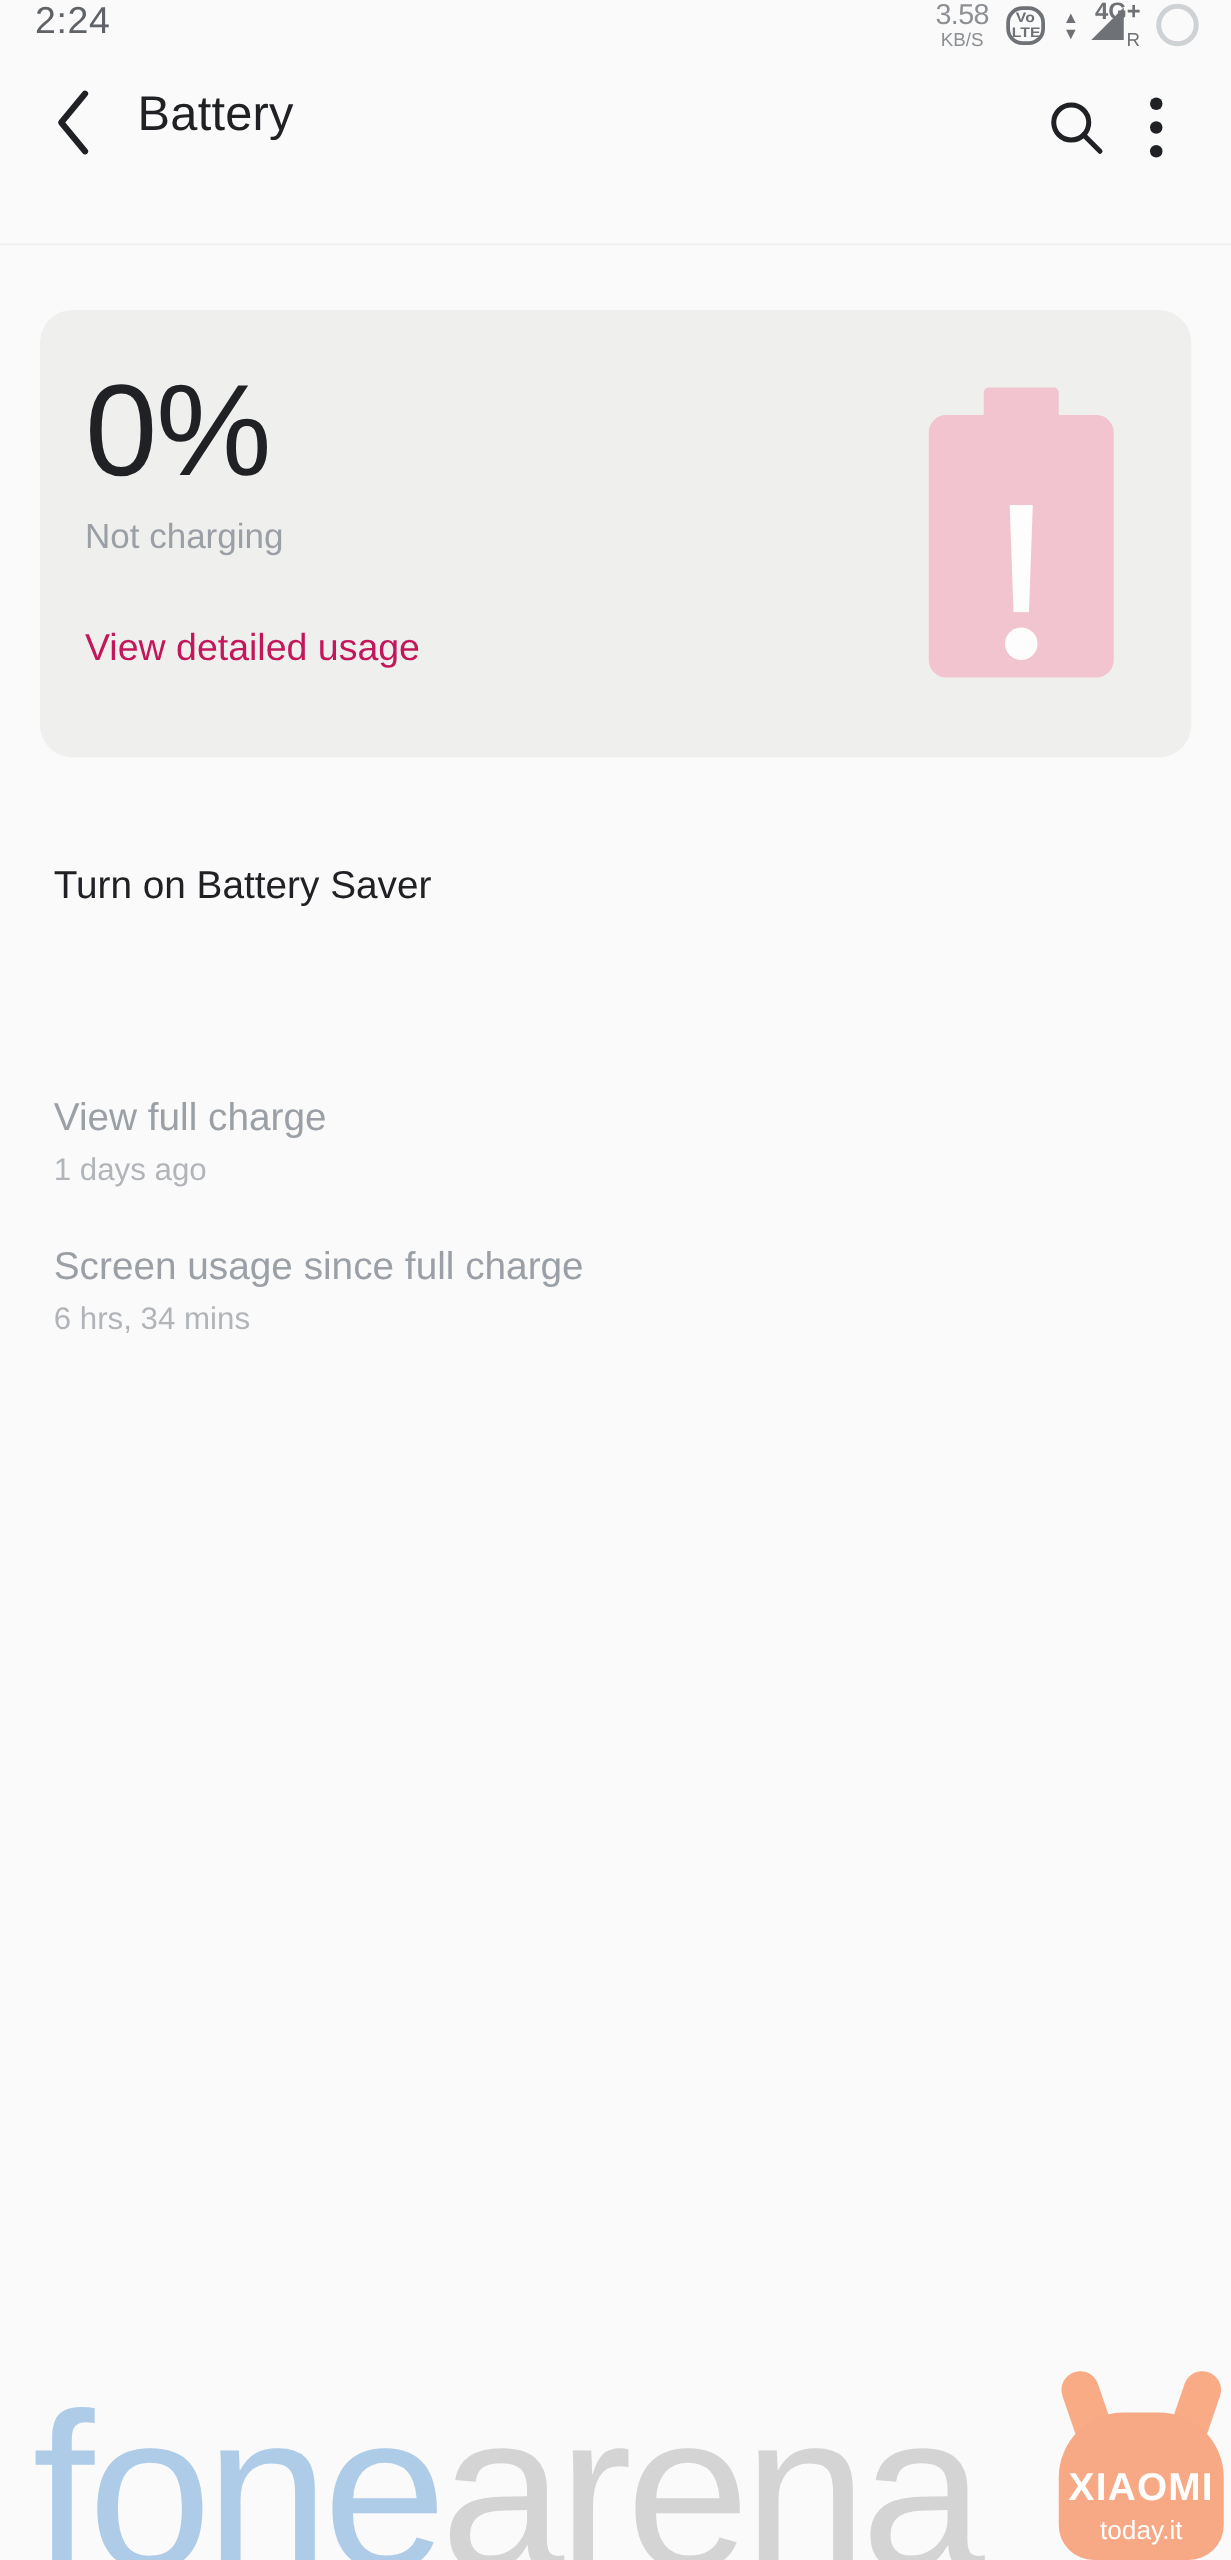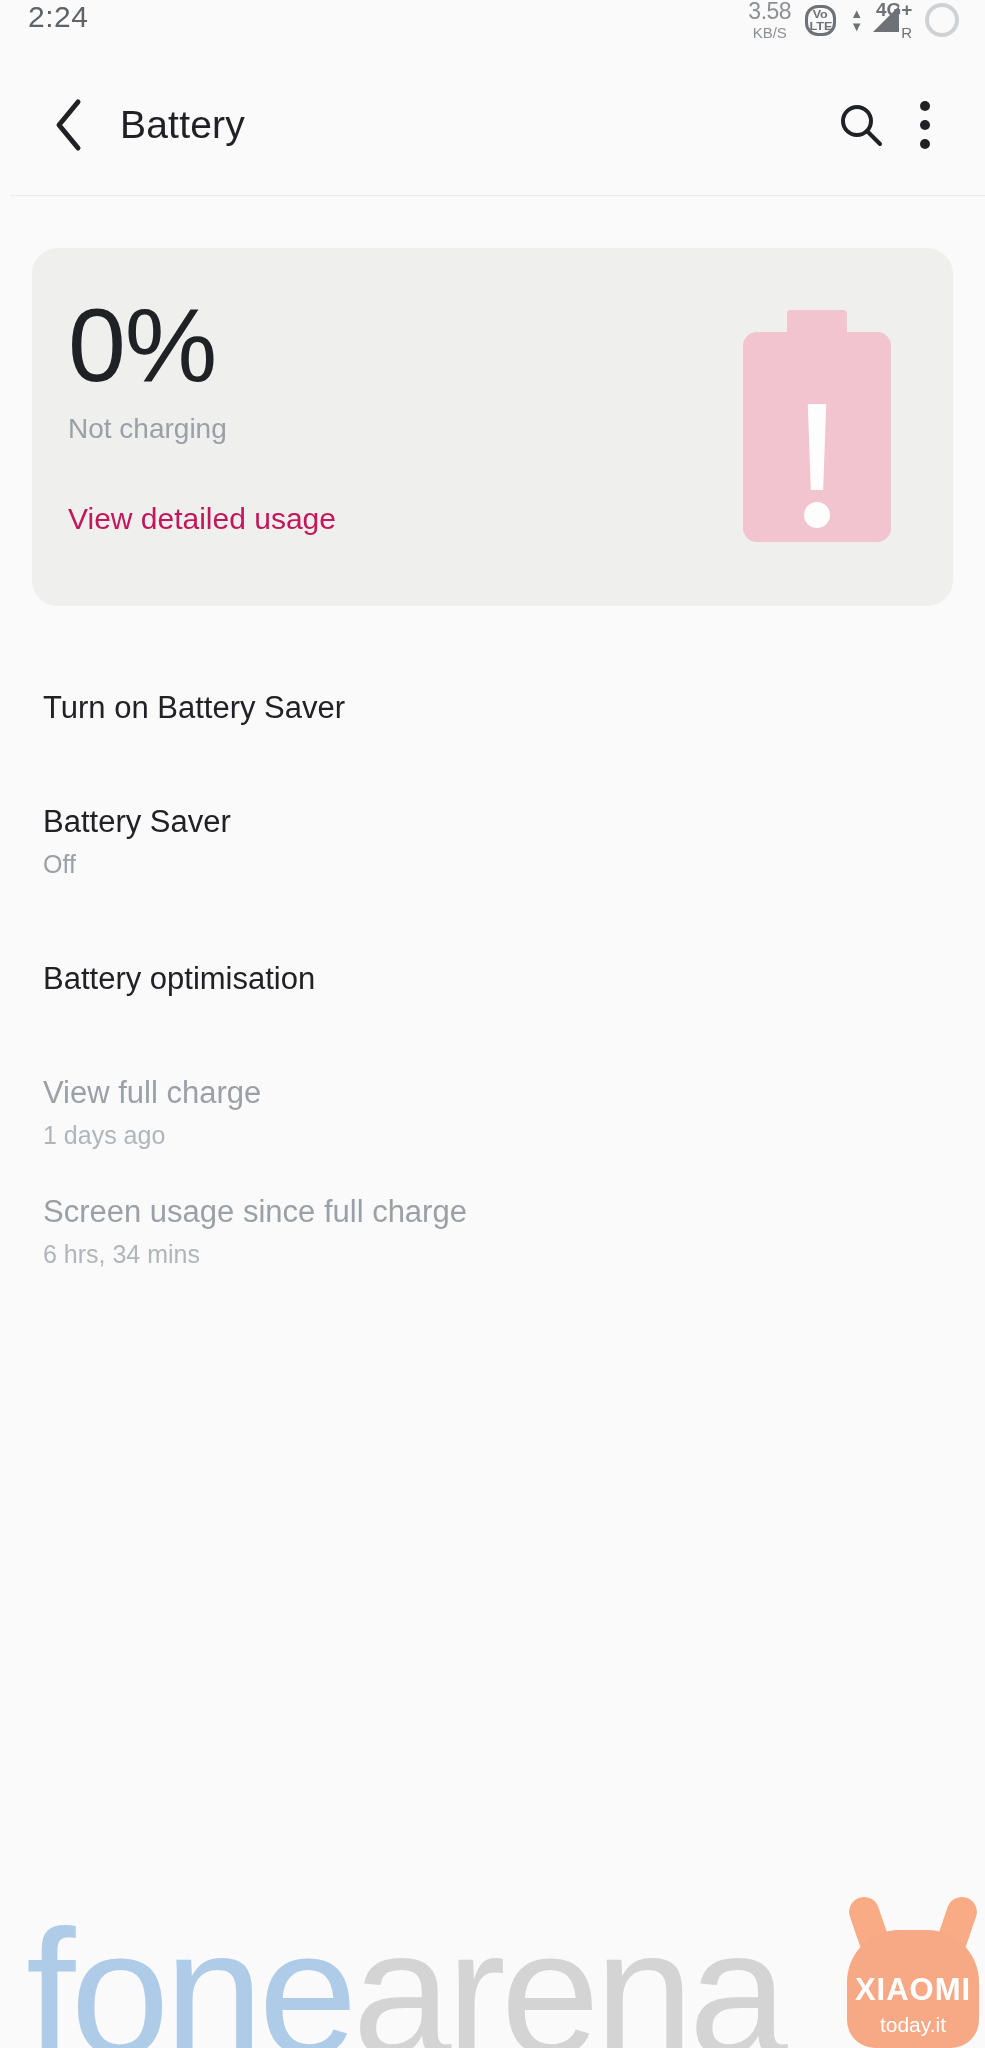--- a/index.html
+++ b/index.html
@@ -78,24 +78,23 @@
   .batt-circle {
     width:34px; height:34px;
     border-radius:50%;
     border:4px solid #cfd2d5;
   }
 
   
   .toolbar {
     height:126px;
     display:flex;
-    align-items:center;
+    align-items:flex-start;
     padding:0 28px 16px 30px;
     border-bottom:1px solid #ececec;
-    margin-left:10px;
   }
   .back-btn {
     width:56px; height:56px;
     display:flex; align-items:center; justify-content:center;
     cursor:pointer;
   }
   .page-title {
     font-size:39px;
     font-weight:400;
     color:#202124;
@@ -345,30 +344,23 @@
 </div>
 
 <div class="list">
 
   <div class="row">
     <div class="row-title">Turn on Battery Saver</div>
   </div>
 
   <div class="gap-1"></div>
 
-  <div class="row">
-    <div class="row-title">Battery Saver</div>
-    <div class="row-sub">Off</div>
-  </div>
 
   <div class="gap-2"></div>
 
-  <div class="row">
-    <div class="row-title">Battery optimisation</div>
-  </div>
 
   <div class="gap-3"></div>
 
   <div class="row dim">
     <div class="row-title">View full charge</div>
     <div class="row-sub">1 days ago</div>
   </div>
 
   <div class="row dim">
     <div class="row-title">Screen usage since full charge</div>

